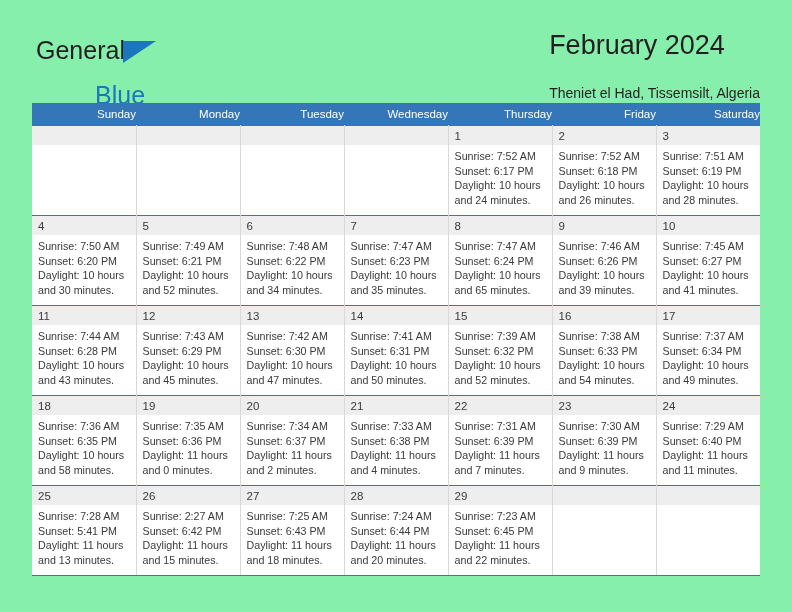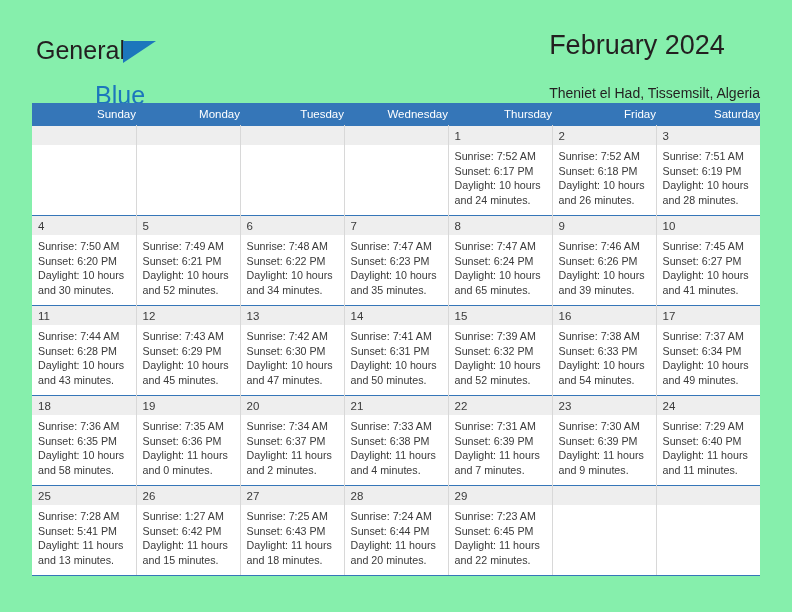--- a/index.html
+++ b/index.html
@@ -396,21 +396,21 @@
             <div class="cell-body">
               <div>Sunrise: 7:28 AM</div>
               <div>Sunset: 5:41 PM</div>
               <div>Daylight: 11 hours</div>
               <div>and 13 minutes.</div>
             </div>
           </td>
           <td>
             <div class="daynum-band">26</div>
             <div class="cell-body">
-              <div>Sunrise: 1:27 AM</div>
+              <div>Sunrise: 2:27 AM</div>
               <div>Sunset: 6:42 PM</div>
               <div>Daylight: 11 hours</div>
               <div>and 15 minutes.</div>
             </div>
           </td>
           <td>
             <div class="daynum-band">27</div>
             <div class="cell-body">
               <div>Sunrise: 7:25 AM</div>
               <div>Sunset: 6:43 PM</div>

